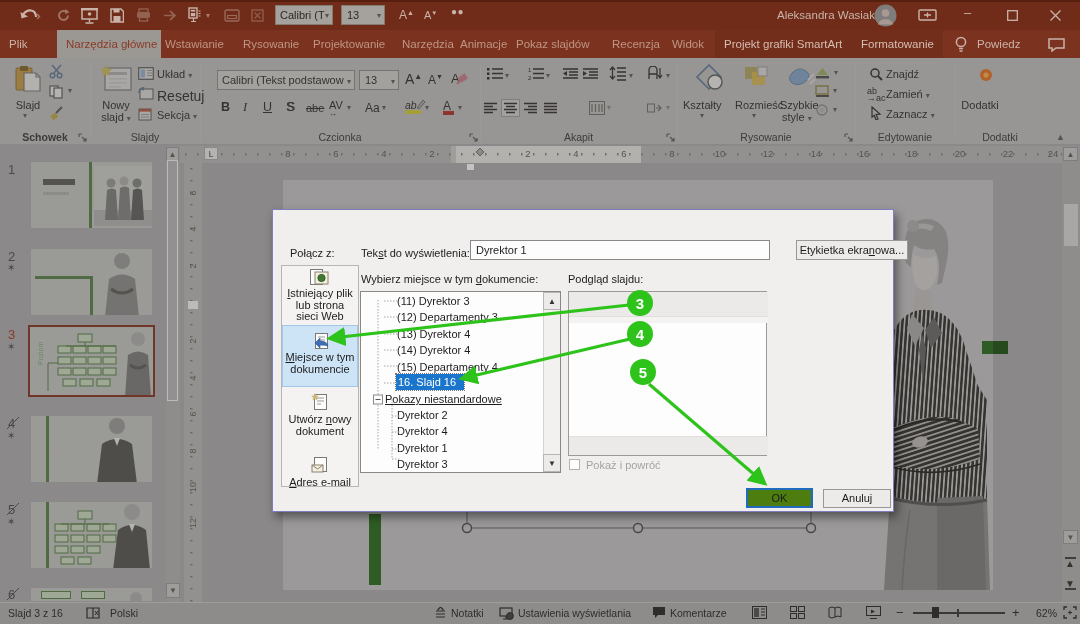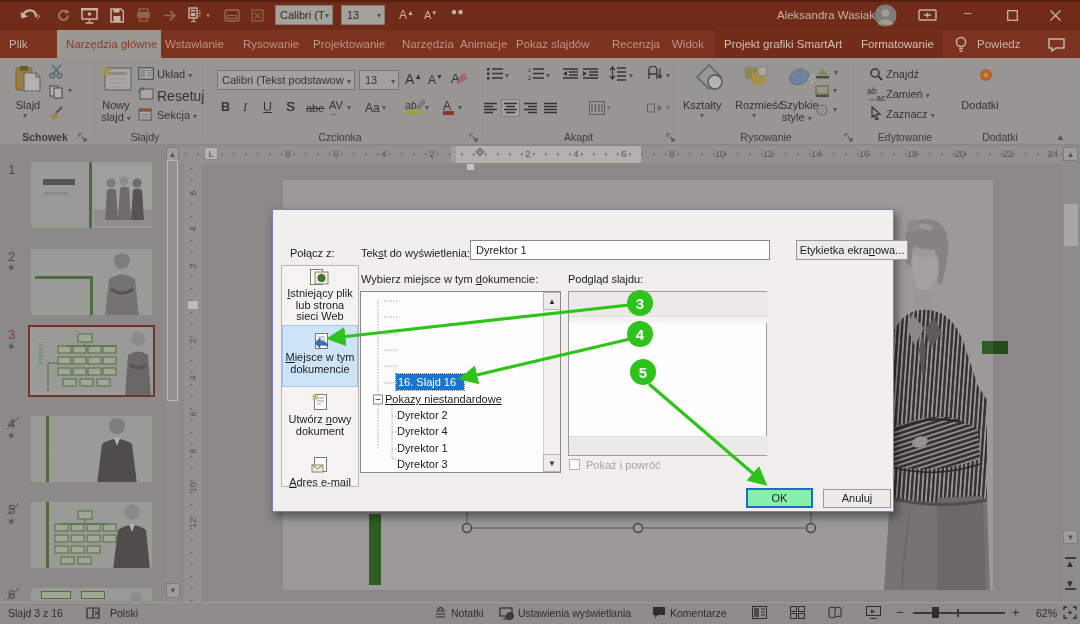--- a/index.html
+++ b/index.html
@@ -710,20 +710,25 @@
     <rect x="3.5" y="0.5" width="12" height="14" fill="#fdfdfd" stroke="#7a7876"></rect>
     <rect x="1" y="8" width="11" height="7" fill="#f3efdc" stroke="#8a8070"></rect>
     <path d="M1 8 l5.5 4 5.5 -4" fill="none" stroke="#8a8070"></path>
   </svg>
   <div class="abs" style="left:8px;top:266px;width:78px;text-align:center;"><span style="text-decoration:underline;">A</span>dres e-mail</div>
 
   <div class="abs" style="left:88px;top:63px;">Wybierz miejsce w tym <span style="text-decoration:underline;">d</span>okumencie:</div>
   <div class="abs" style="left:295px;top:63px;">Podgląd slajdu:</div>
 
   <div class="abs" style="left:87px;top:81px;width:201px;height:182px;background:#fdfdfd;border:1px solid #8a8886;overflow:hidden;">
+    <div class="abs" style="left:36px;top:1px;line-height:16.4px;white-space:pre;">(11) Dyrektor 3
+(12) Departamenty 3
+(13) Dyrektor 4
+(14) Dyrektor 4
+(15) Departamenty 4</div>
     <div class="abs" style="left:35px;top:82px;width:68px;height:16px;background:#1a76cc;color:#fff;padding:2px 0 0 2px;outline:1px dotted #777;">16. Slajd 16</div>
     <div class="abs" style="left:24px;top:99px;line-height:16.4px;text-decoration:underline;">Pokazy niestandardowe</div>
     <div class="abs" style="left:36px;top:115px;line-height:16.4px;white-space:pre;">Dyrektor 2
 Dyrektor 4
 Dyrektor 1
 Dyrektor 3</div>
     <svg class="abs" style="left:11px;top:0" width="30" height="178">
       <g stroke="#a8a6a4" stroke-dasharray="1.5,1.5">
         <path d="M6 8 v150"></path>
         <path d="M12 9 h14 M12 25 h14 M12 42 h14 M12 58 h14 M12 74 h14 M12 91 h14"></path>
@@ -739,21 +744,21 @@
   </div>
 
   <div class="abs" style="left:295px;top:81px;width:199px;height:165px;background:#fdfdfd;border:1px solid #9a9a96;">
     <div class="abs" style="left:0;top:0;width:199px;height:25px;background:#ebeae9;border-bottom:1px solid #e0dfde;"></div>
     <div class="abs" style="left:0;top:25px;width:199px;height:6px;background:#f4f3f2;"></div>
     <div class="abs" style="left:0;top:144px;width:199px;height:19px;background:#ebeae9;border-top:1px solid #e0dfde;"></div>
   </div>
   <div class="abs" style="left:296px;top:249px;width:11px;height:11px;background:#fdfdfd;border:1px solid #b5b3b1;"></div>
   <div class="abs" style="left:313px;top:249px;color:#a5a3a1;">Pokaż i powróć</div>
 
-  <div class="abs" style="left:473px;top:278px;width:67px;height:20px;background:#86efac;border:2px solid #1e6bbf;text-align:center;line-height:16px;">OK</div>
+  <div class="abs" style="left:473px;top:278px;width:67px;height:20px;background:#4d7c0f;border:2px solid #1e6bbf;text-align:center;line-height:16px;">OK</div>
   <div class="abs" style="left:550px;top:279px;width:68px;height:19px;background:#ecebea;border:1px solid #9a9896;text-align:center;line-height:17px;">Anuluj</div>
 </div>
 
 <svg class="abs" style="left:0;top:0;pointer-events:none;z-index:50;" width="1080" height="624" id="annot">
   <defs>
     <marker id="ah" markerWidth="6" markerHeight="6" refX="4.2" refY="3" orient="auto">
       <path d="M0,0 L6,3 L0,6 z" fill="#2ec31a"></path>
     </marker>
   </defs>
 

